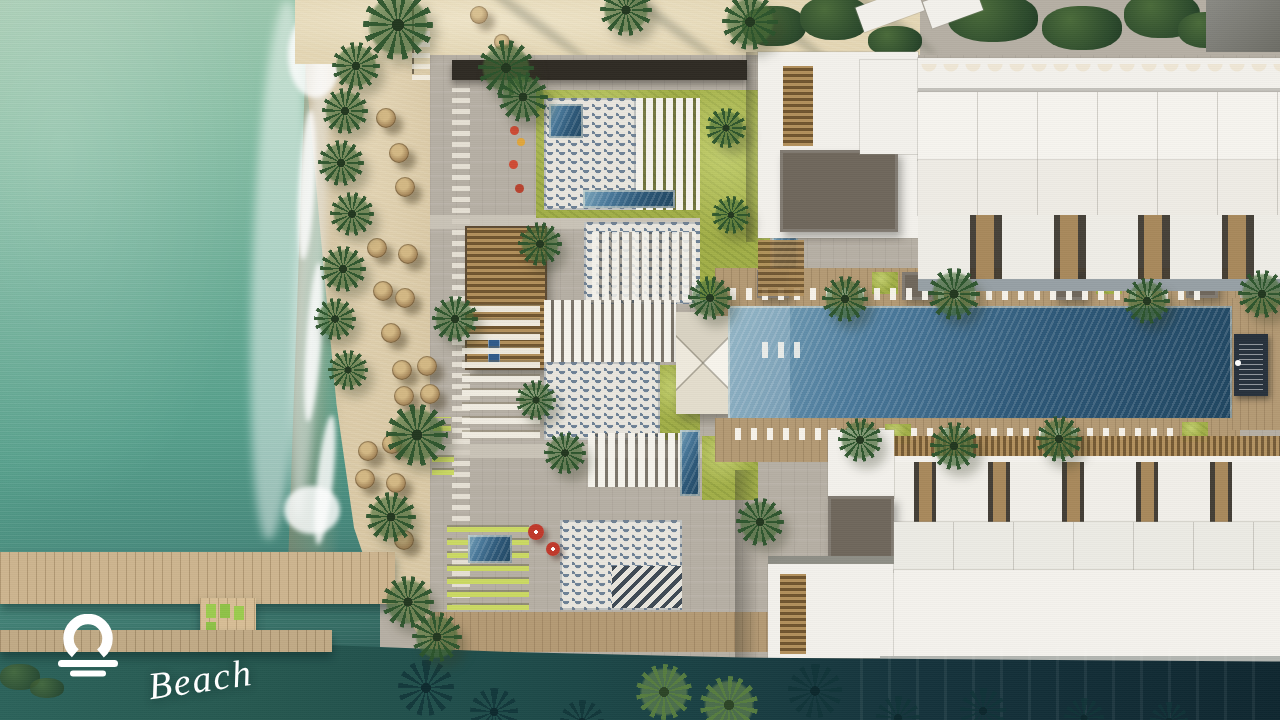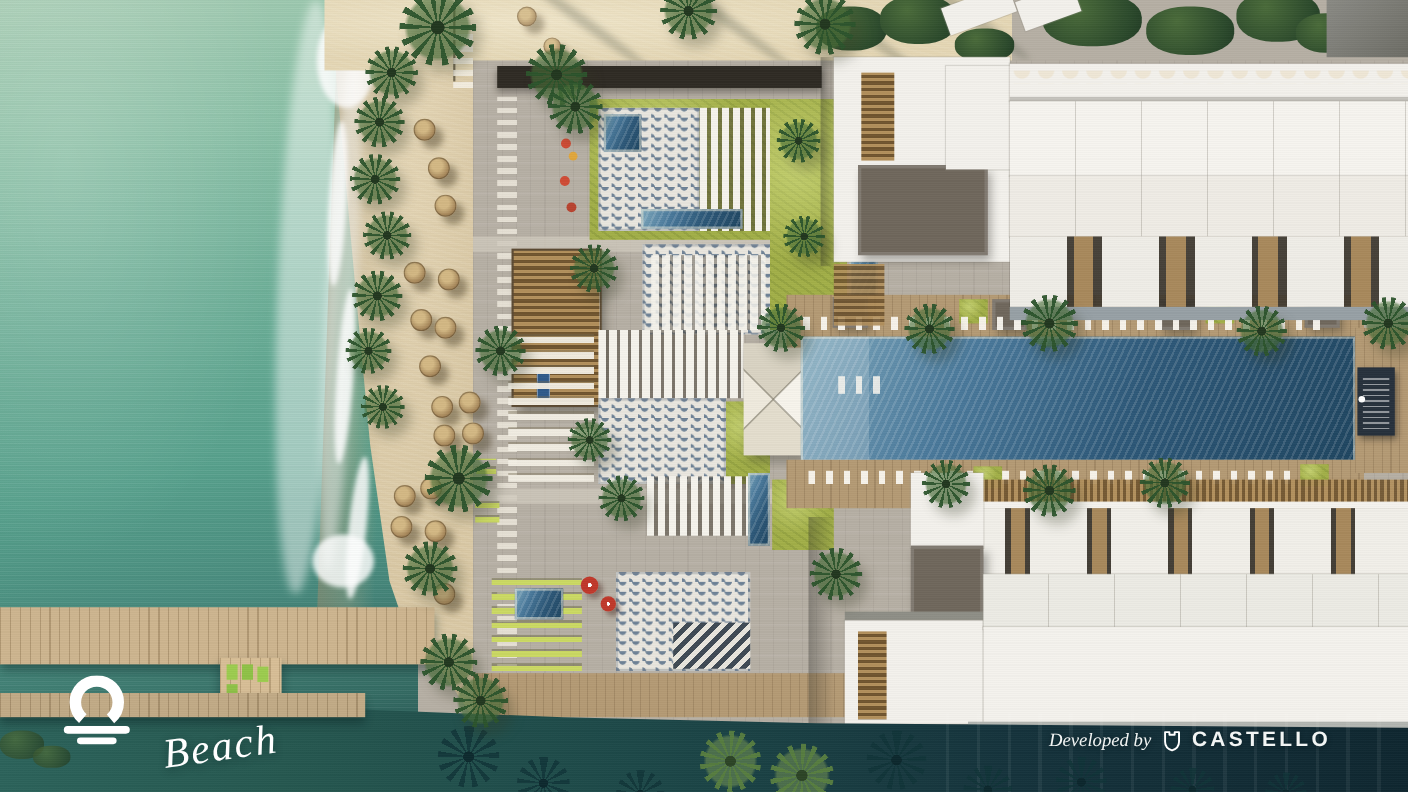--- a/index.html
+++ b/index.html
@@ -298,21 +298,14 @@
 
   <div class="abs logo" style="left:56px;top:610px;width:250px;height:105px">
     <svg class="abs" style="left:0;top:4px" width="64" height="66" viewBox="0 0 64 66">
       <circle cx="32" cy="24.5" r="19.5" fill="none" stroke="#fff" stroke-width="10.5" stroke-dasharray="17 27.2 78.3 0"></circle>
       <rect x="2" y="46" width="60" height="7" rx="3.5" fill="#fff"></rect>
       <rect x="14" y="56.5" width="36" height="6" rx="3" fill="#fff"></rect>
     </svg>
     <div class="abs logo-beach" style="left:92px;top:50px">Beach</div>
   </div>
 
-  <div class="abs credit" style="right:70px;top:658px;height:30px">
-    <span class="credit-label">Developed by</span>
-    <svg width="19" height="23" viewBox="0 0 24 28">
-      <path d="M4 4 h5 v3 h6 V4 h5 v11 c0 6 -5 9 -8 10 c-3 -1 -8 -4 -8 -10 Z" fill="none" stroke="#fff" stroke-width="2.2" stroke-linejoin="round"></path>
-    </svg>
-    <span class="credit-name">CASTELLO</span>
-  </div>
 
 </div>
 
 </body></html>

